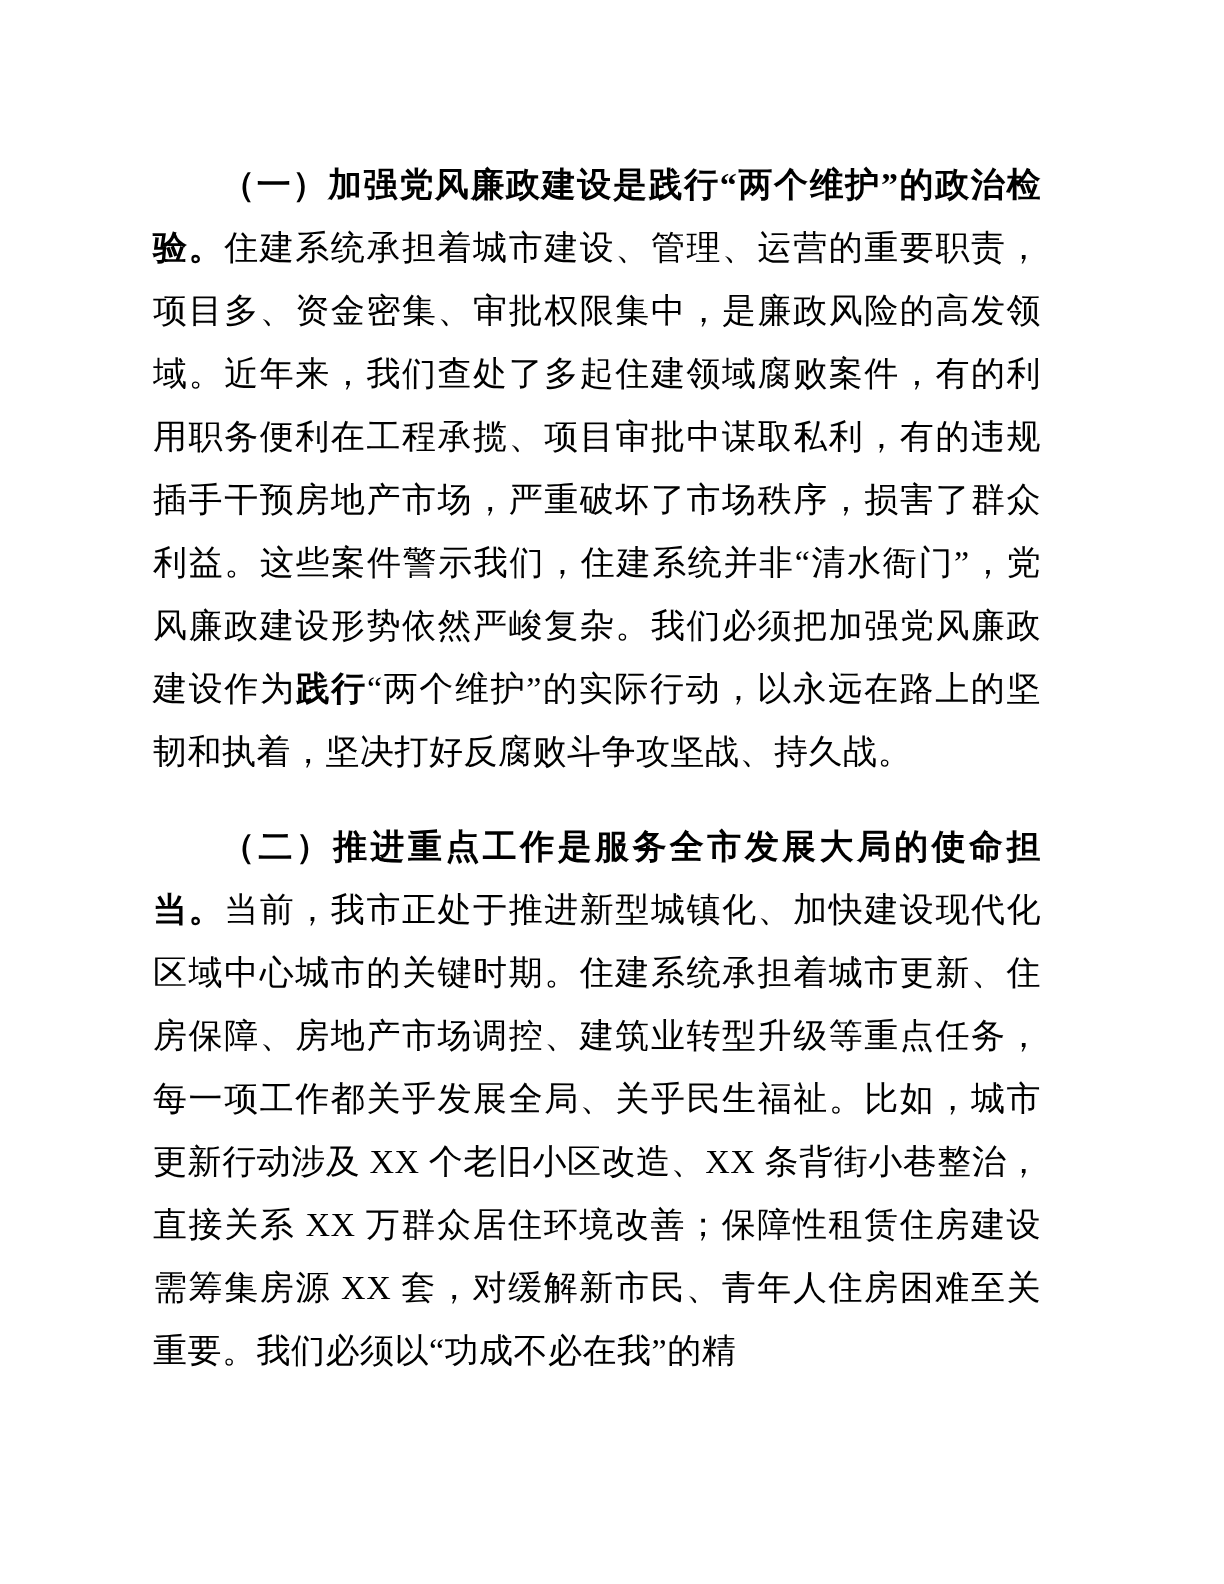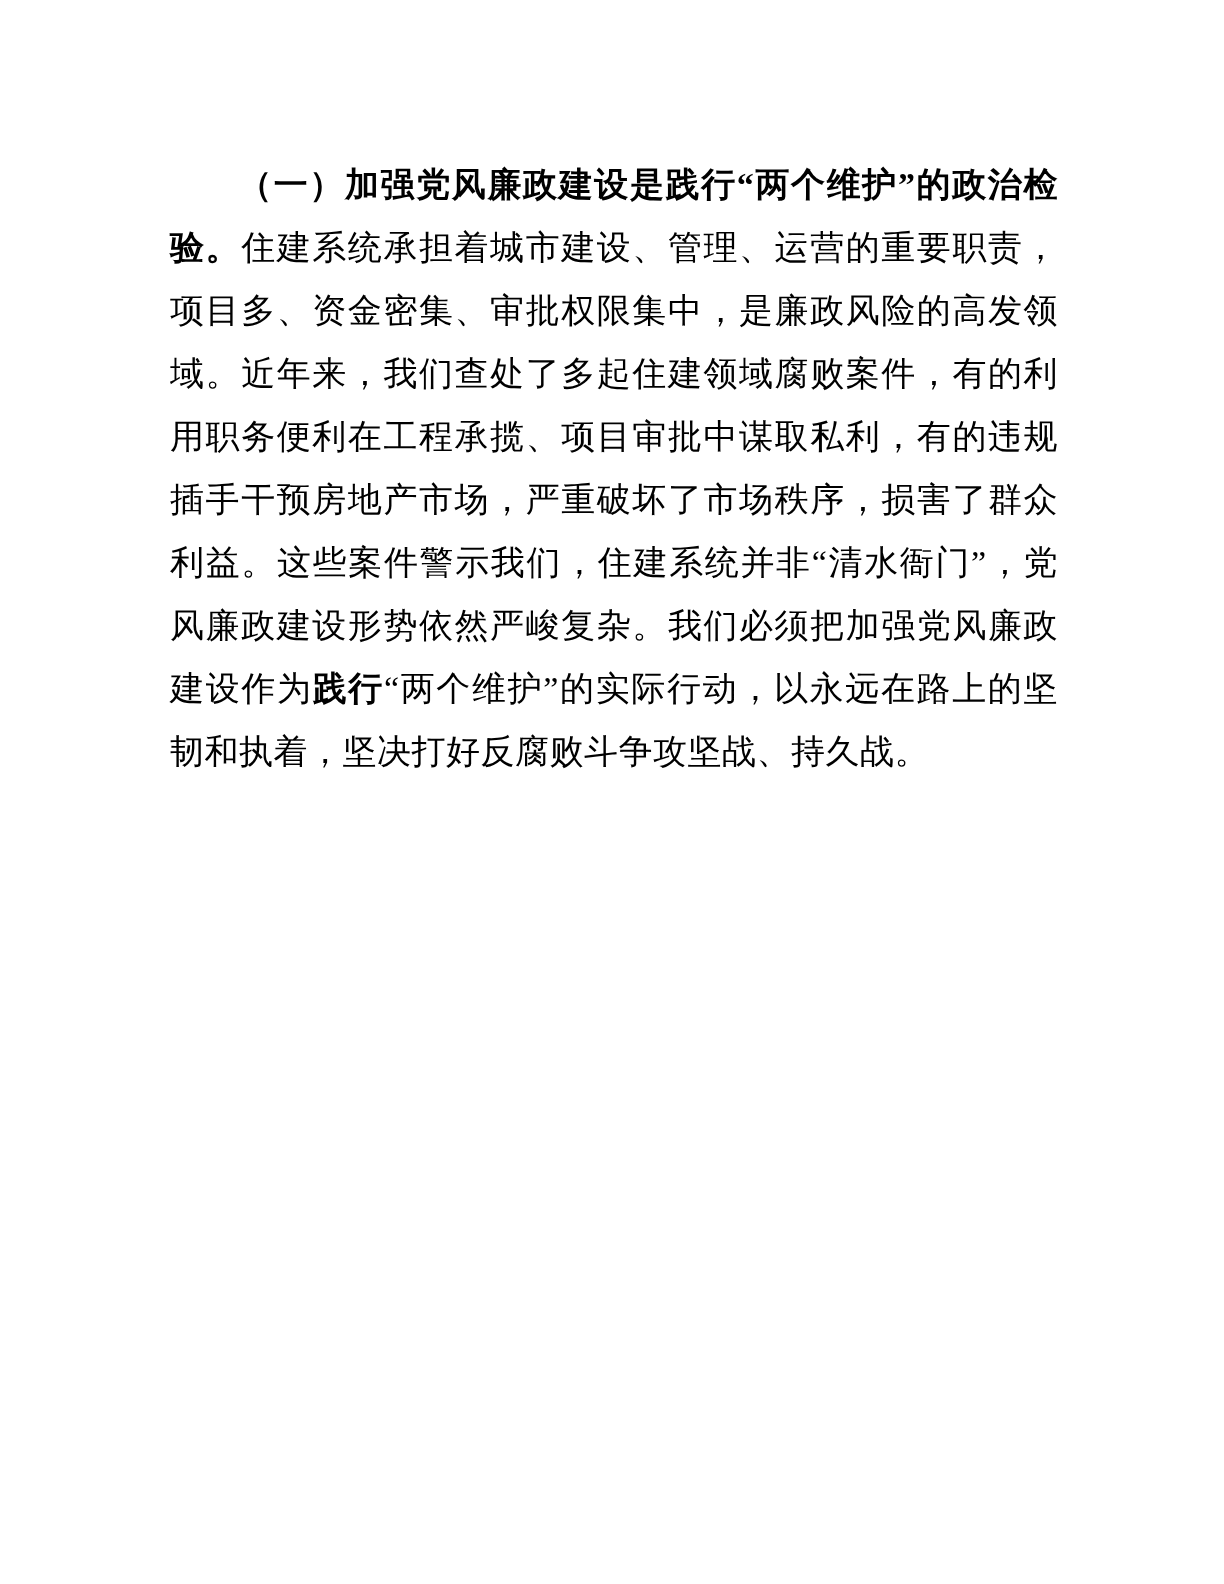--- a/index.html
+++ b/index.html
@@ -11,21 +11,21 @@
     position: relative;
     width: 1224px;
     height: 1584px;
     background: #ffffff;
     color: #000000;
     font-family: "Liberation Serif", serif;
     overflow: hidden;
   }
   .content {
     position: absolute;
-    left: 170px;
+    left: 153px;
     top: 153px;
     width: 888px;
   }
   .content p {
     margin: 0;
     font-size: 34px;
     line-height: 63px;
     text-align: justify;
     text-justify: inter-ideograph;
     text-indent: 2em;
@@ -39,14 +39,15 @@
   .content .bold {
     font-weight: 700;
   }
 </style>
 </head>
 <body>
 
 <div class="page">
   <div class="content">
       <p><span class="bold">（一）加强党风廉政建设是践行“两个维护”的政治检验。</span><span>住建系统承担着城市建设、管理、运营的重要职责，项目多、资金密集、审批权限集中，是廉政风险的高发领域。近年来，我们查处了多起住建领域腐败案件，有的利用职务便利在工程承揽、项目审批中谋取私利，有的违规插手干预房地产市场，严重破坏了市场秩序，损害了群众利益。这些案件警示我们，住建系统并非“清水衙门”，党风廉政建设形势依然严峻复杂。我们必须把加强党风廉政建设作为</span><span class="bold">践行</span><span>“两个维护”的实际行动，以永远在路上的坚韧和执着，坚决打好反腐败斗争攻坚战、持久战。</span></p>
+      <p><span class="bold">（二）推进重点工作是服务全市发展大局的使命担当。</span><span>当前，我市正处于推进新型城镇化、加快建设现代化区域中心城市的关键时期。住建系统承担着城市更新、住房保障、房地产市场调控、建筑业转型升级等重点任务，每一项工作都关乎发展全局、关乎民生福祉。比如，城市更新行动涉及 XX 个老旧小区改造、XX 条背街小巷整治，直接关系 XX 万群众居住环境改善；保障性租赁住房建设需筹集房源 XX 套，对缓解新市民、青年人住房困难至关重要。我们必须以“功成不必在我”的精</span></p>
     </div>
 </div>
 
 </body></html>

